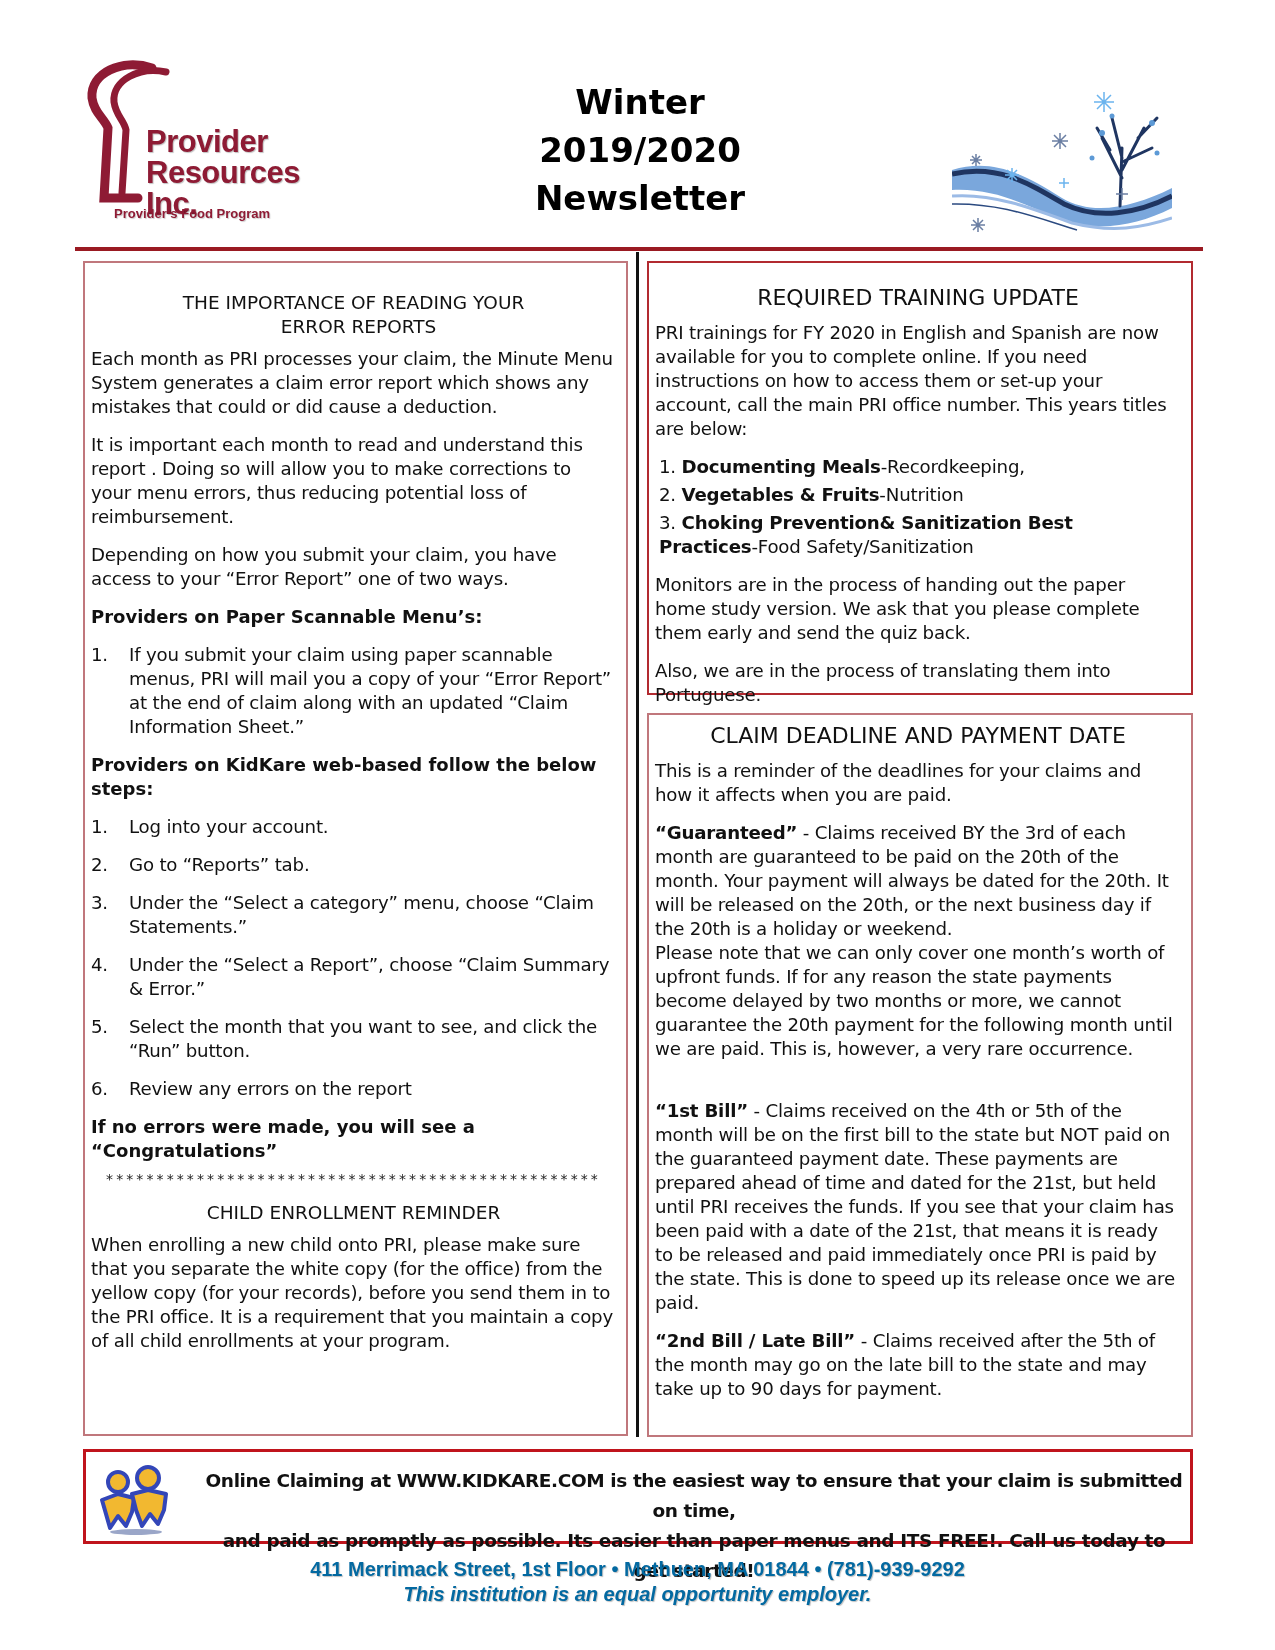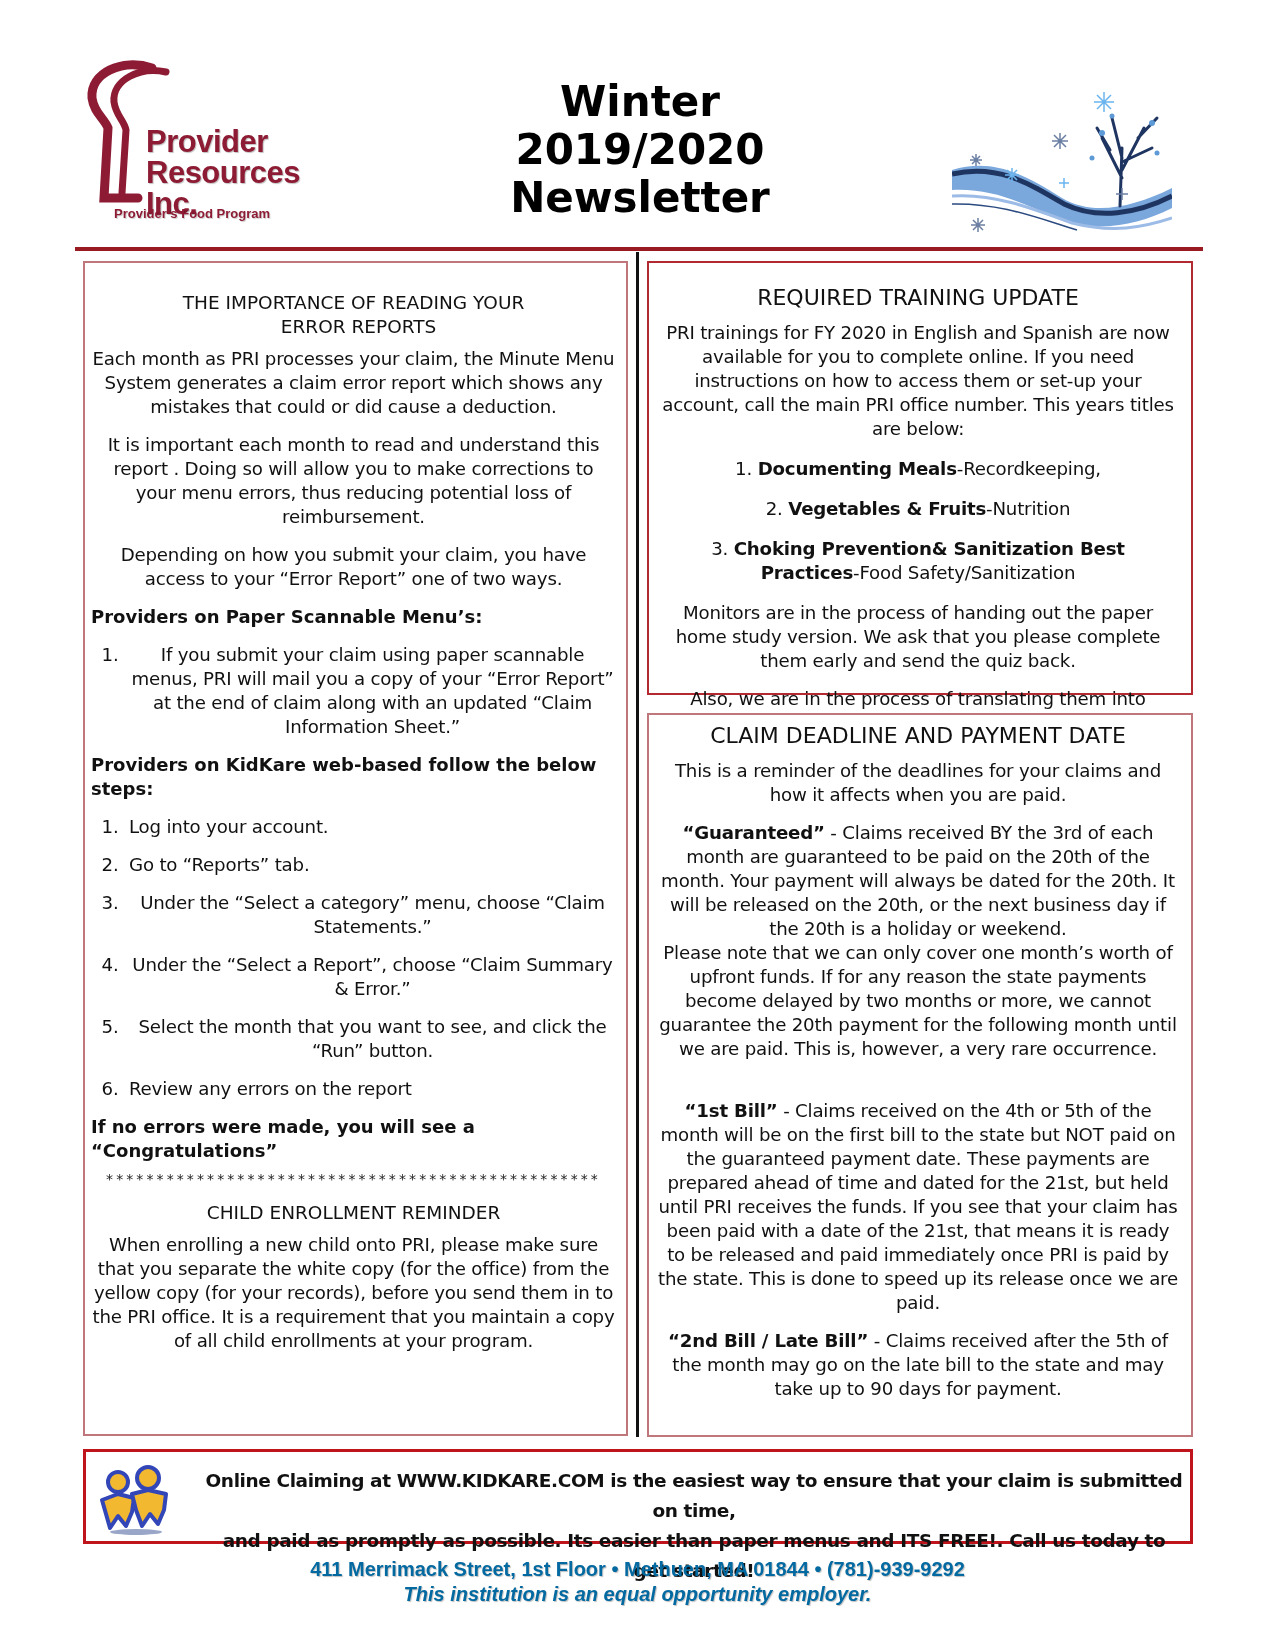--- a/index.html
+++ b/index.html
@@ -12,44 +12,44 @@
   .logo .brand { position:absolute; left:64px; top:28px; color:#8e1b34;
                  font-family:"Liberation Sans", sans-serif; font-weight:bold;
                  font-size:31px; line-height:31px; letter-spacing:-0.5px;
                  text-shadow:1px 1px 1px rgba(0,0,0,0.25);margin-top:40px; }
   .logo .brand div { white-space:nowrap; }
   .logo .tag { position:absolute; left:32px; top:148px; color:#8e1b34;
                font-family:"Liberation Sans", sans-serif; font-weight:bold;
                font-size:13px; white-space:nowrap; text-shadow:1px 1px 1px rgba(0,0,0,0.2); }
 
   .title { position:absolute; left:490px; top:78px; width:300px; text-align:center;
-           font-family:"DejaVu Sans", sans-serif; font-weight:bold; font-size:42px;
+           font-family:"DejaVu Sans", sans-serif; font-weight:bold; font-size:34px;
            line-height:48px; color:#000; }
   .winter-art { position:absolute; left:952px; top:78px; width:220px; height:160px; }
 
   .header-rule { position:absolute; left:75px; top:247px; width:1128px; height:4px; background:#9a1a22; }
   .col-divider { position:absolute; left:636px; top:252px; width:3px; height:1185px; background:#111; }
 
   
   .box { position:absolute; border:2px solid #c0777c; box-sizing:border-box; background:#fff; }
   .box.red { border-color:#b22a30; }
   .box-left  { left:83px;  top:261px; width:545px; height:1175px; padding:28px 10px 0 6px; }
   .box-train { left:647px; top:261px; width:546px; height:434px; padding:20px 10px 0 6px; }
   .box-claim { left:647px; top:713px; width:546px; height:724px; padding:6px 10px 12px 6px; }
 
-  p, .li { margin:0; font-size:18.2px; line-height:24px; letter-spacing:-0.2px;text-align:center; }
+  p, .li { margin:0; font-size:18.2px; line-height:24px; letter-spacing:-0.2px; }
   .sec-h { text-align:center; font-size:18.5px; line-height:24px; }
   .sec-h2 { text-align:center; font-size:22px; line-height:30px; margin-bottom:8px; }
   .para { margin-bottom:14px; }
   .bold { font-weight:bold; }
   .sub-h { font-weight:bold; font-size:18px; line-height:24px; margin-bottom:14px; }
   .li { display:flex; margin-bottom:14px; }
   .li .num { width:38px; flex:0 0 38px; }
   .stars { font-size:14px; letter-spacing:3.1px; text-align:center; line-height:20px; margin:6px 0 12px; color:#222; overflow:hidden; white-space:nowrap; }
-  .tl { margin:16px; font-size:18.2px; line-height:24px; }
+  .tl { margin:4px; font-size:18.2px; line-height:24px; }
 
   
   .banner { position:absolute; left:83px; top:1449px; width:1110px; height:95px;
             border:3px solid #c0141c; box-sizing:border-box; }
   .banner .kids { position:absolute; left:10px; top:12px; }
   .banner .txt { position:absolute; left:118px; top:14px; width:980px; text-align:center;
                  font-size:18.5px; line-height:30px; letter-spacing:-0.4px; font-weight:bold; color:#111; }
 
   .footer { position:absolute; left:0; width:1275px; text-align:center;
             font-family:"Liberation Sans", sans-serif; font-weight:bold; color:#0369a1;

